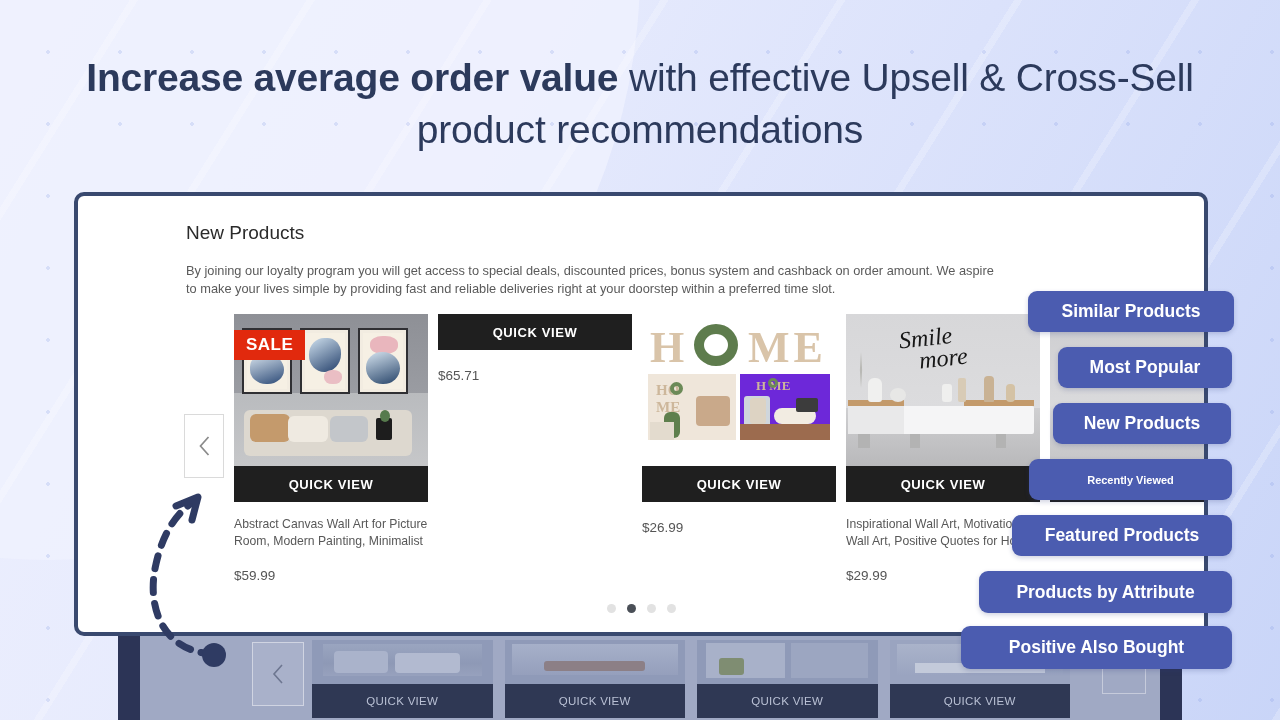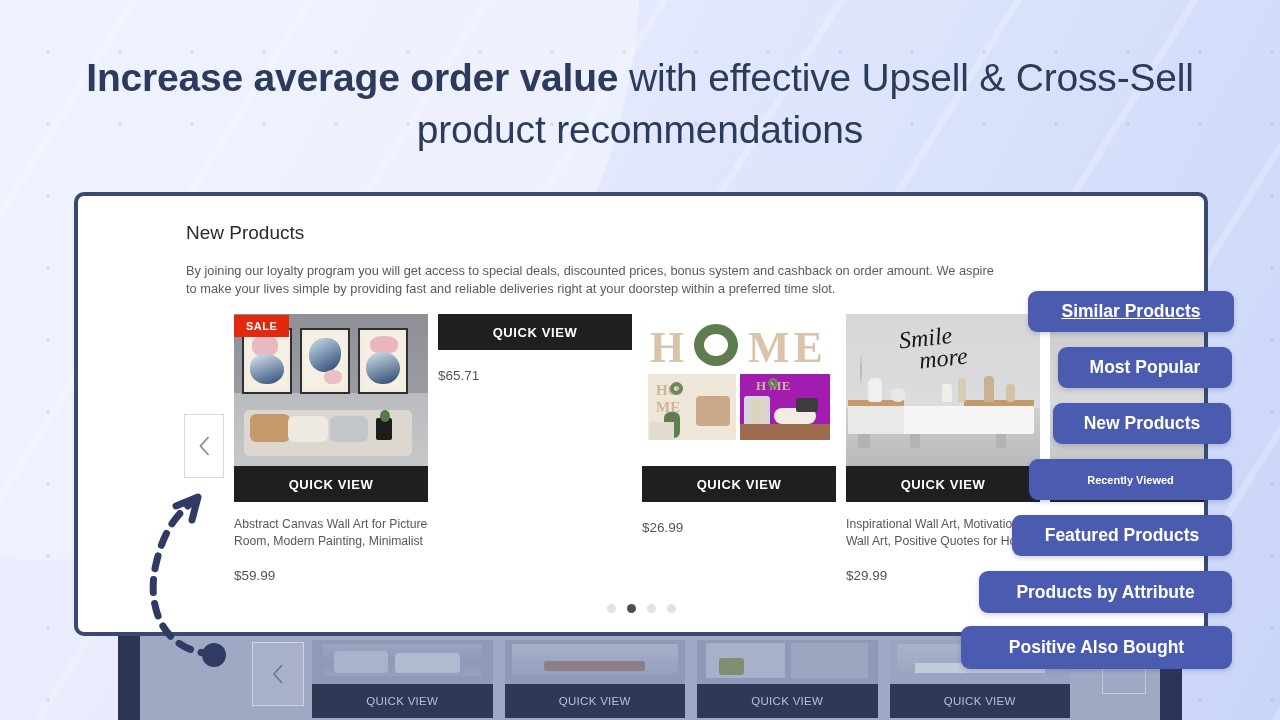--- a/index.html
+++ b/index.html
@@ -132,22 +132,22 @@
   #cards {
     position: absolute; left: 156px; top: 118px;
     width: 990px; height: 290px;
     display: flex; gap: 10px;
   }
   .card { width: 194px; flex: 0 0 194px; position: relative; }
   .card .img {
     height: 152px; position: relative; overflow: hidden; background: #cfcfcf;
   }
   .badge {
-    position: absolute; left: 0; top: 1px; z-index: 3;
-    color: #fff; font-size: 11px; font-weight: 700; letter-spacing: .5px;
+    position: absolute; left: 0; top: 16px; z-index: 3;
+    color: #fff; font-size: 17px; font-weight: 700; letter-spacing: .5px;
     padding: 5px 12px;
   }
   .badge.sale { background: #e1290d; }
   .badge.sold { background: #4e4e4e; left: auto; right: 0; }
   .quickview {
     height: 36px; background: #1f1f1f; color: #fff;
     font-size: 13px; font-weight: 700; letter-spacing: .6px;
     display: flex; align-items: center; justify-content: center;
     cursor: pointer;
   }
@@ -302,21 +302,21 @@
             <div style="position:absolute;left:100px;top:2px;font-family:'Liberation Serif',serif;font-size:44px;font-weight:700;color:#d9c4a9;letter-spacing:4px;">ME</div>
             <div style="position:absolute;left:46px;top:4px;width:44px;height:42px;border-radius:50%;border:10px solid #5e7c4d;"></div>
           </div>
           <div style="position:absolute;left:6px;top:60px;width:88px;height:66px;background:#efe6da;overflow:hidden;">
             <div style="position:absolute;left:8px;top:8px;font-family:'Liberation Serif',serif;font-size:15px;font-weight:700;color:#cdb79b;line-height:17px;">HO<br>ME</div>
             <div style="position:absolute;left:22px;top:8px;width:13px;height:13px;border-radius:50%;border:4px solid #6b8a57;"></div>
             <div style="position:absolute;left:16px;top:38px;width:16px;height:26px;background:#5e7f4d;border-radius:6px;"></div>
             <div style="position:absolute;left:48px;top:22px;width:34px;height:30px;background:#c9a98a;border-radius:4px;"></div>
             <div style="position:absolute;left:2px;top:48px;width:24px;height:18px;background:#e3dbce;"></div>
           </div>
-          <div style="position:absolute;left:98px;top:60px;width:90px;height:66px;background:#a21caf;overflow:hidden;">
+          <div style="position:absolute;left:98px;top:60px;width:90px;height:66px;background:#6d28d9;overflow:hidden;">
             <div style="position:absolute;left:16px;top:4px;font-family:'Liberation Serif',serif;font-size:13px;font-weight:700;color:#cdb79b;">H ME</div>
             <div style="position:absolute;left:28px;top:4px;width:10px;height:10px;border-radius:50%;border:3px solid #6b8a57;"></div>
             <div style="position:absolute;left:4px;top:22px;width:26px;height:34px;background:#cfd6dc;border-radius:3px;"></div>
             <div style="position:absolute;left:10px;top:24px;width:16px;height:26px;background:#ddd3c3;border-radius:3px;"></div>
             <div style="position:absolute;left:34px;top:34px;width:42px;height:16px;background:#f2ece2;border-radius:8px;"></div>
             <div style="position:absolute;left:56px;top:24px;width:22px;height:14px;background:#3c3c3c;border-radius:2px;"></div>
             <div style="position:absolute;left:0;top:50px;width:90px;height:16px;background:#9c6b4e;"></div>
           </div>
         </div>
         <div class="quickview">QUICK VIEW</div>
@@ -364,21 +364,21 @@
 
   </div>
 </div>
 
 <svg id="dash-arrow" viewBox="0 0 150 200">
   <path d="M74 174 C 22 172, 6 126, 16 84 C 24 48, 40 30, 56 20" fill="none" stroke="#2f3b63" stroke-width="7" stroke-dasharray="13 11" stroke-linecap="round"></path>
   <path d="M36 26 L58 17 L52 40" fill="none" stroke="#2f3b63" stroke-width="7" stroke-linecap="round" stroke-linejoin="round"></path>
   <circle cx="74" cy="175" r="12" fill="#2f3b63"></circle>
 </svg>
 
-<div class="pill" style="left:1028px;top:291px;width:206px;height:41px;font-size:17.5px;text-decoration:underline;">Similar Products</div>
+<div class="pill" style="left:1028px;top:291px;width:206px;height:41px;font-size:17.5px;">Similar Products</div>
 
 <div class="pill" style="left:1058px;top:347px;width:174px;height:41px;font-size:17.5px;">Most Popular</div>
 
 <div class="pill" style="left:1053px;top:403px;width:178px;height:41px;font-size:17.5px;">New Products</div>
 
 <div class="pill" style="left:1029px;top:459px;width:203px;height:41px;font-size:11px;">Recently Viewed</div>
 
 <div class="pill" style="left:1012px;top:515px;width:220px;height:41px;font-size:17.5px;">Featured Products</div>
 
 <div class="pill" style="left:979px;top:571px;width:253px;height:42px;font-size:17.5px;">Products by Attribute</div>

